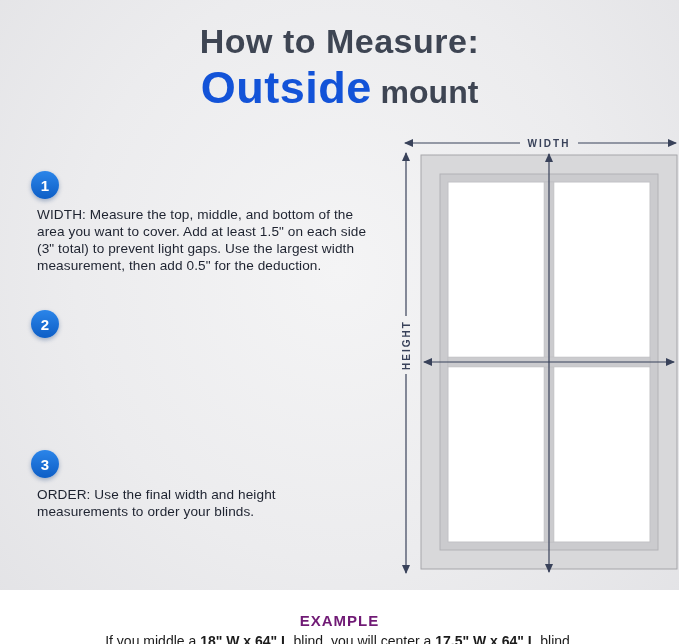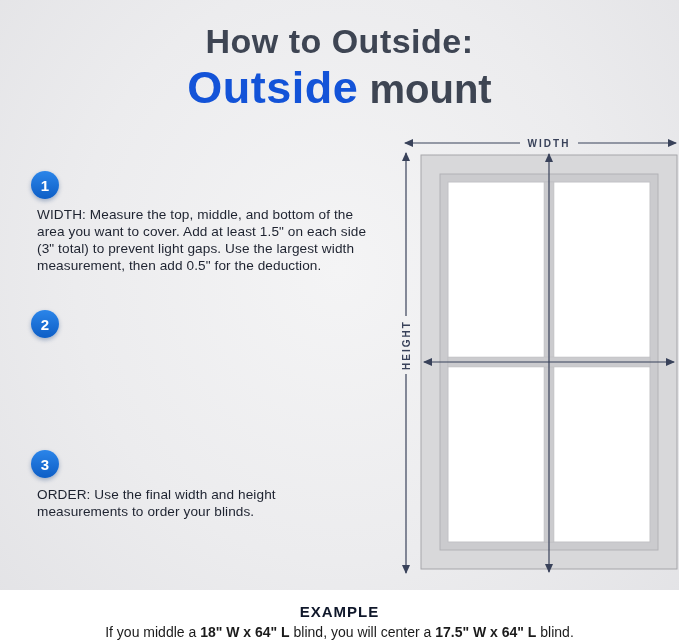--- a/index.html
+++ b/index.html
@@ -33,21 +33,21 @@
   .title .line2 { display: block; margin-top: 1px; }
   .title .accent {
     color: #1353d8;
     font-size: 45px;
     font-weight: 700;
     letter-spacing: 0.5px;
     text-align: right;
   }
   .title .rest {
     color: #3e4553;
-    font-size: 40px;
+    font-size: 32px;
     font-weight: 700;
   }
 
   
   .steps { position: absolute; left: 0; top: 0; width: 380px; height: 585px; }
   .step-circle {
     position: absolute;
     left: 31px;
     width: 28px; height: 28px;
     border-radius: 50%;
@@ -85,40 +85,40 @@
 
   
   .example {
     position: absolute;
     left: 0; bottom: 0;
     width: 100%; height: 54px;
     background: #ffffff;
     text-align: center;
   }
   .example .heading {
-    margin-top: 13px;
+    margin-top: 22px;
     font-size: 15px;
     font-weight: 700;
     letter-spacing: 1px;
-    color: #0f172a;
+    color: #701a75;
   }
   .example .sentence {
     margin-top: 4px;
     font-size: 14px;
     color: #1b1b1b;
   }
   .example .sentence .strong { font-weight: 700; }
 </style>
 </head>
 <body>
 
 <div class="page">
 
   <div class="title">
-    <span class="line1">How to Outside:</span>
+    <span class="line1">How to Measure:</span>
     <span class="line2">
       <span class="accent">Outside</span><span class="rest"> mount</span>
     </span>
   </div>
 
   <div class="steps">
     <div class="step-circle" id="c1">1</div>
     <div class="step-text" id="t1">
       <span class="lbl">WIDTH:</span><span> Measure the top, middle, and bottom of the area you want to cover. Add at least 1.5" on each side (3" total) to prevent light gaps. Use the largest width measurement, then add 0.5" for the deduction.</span>
     </div>

